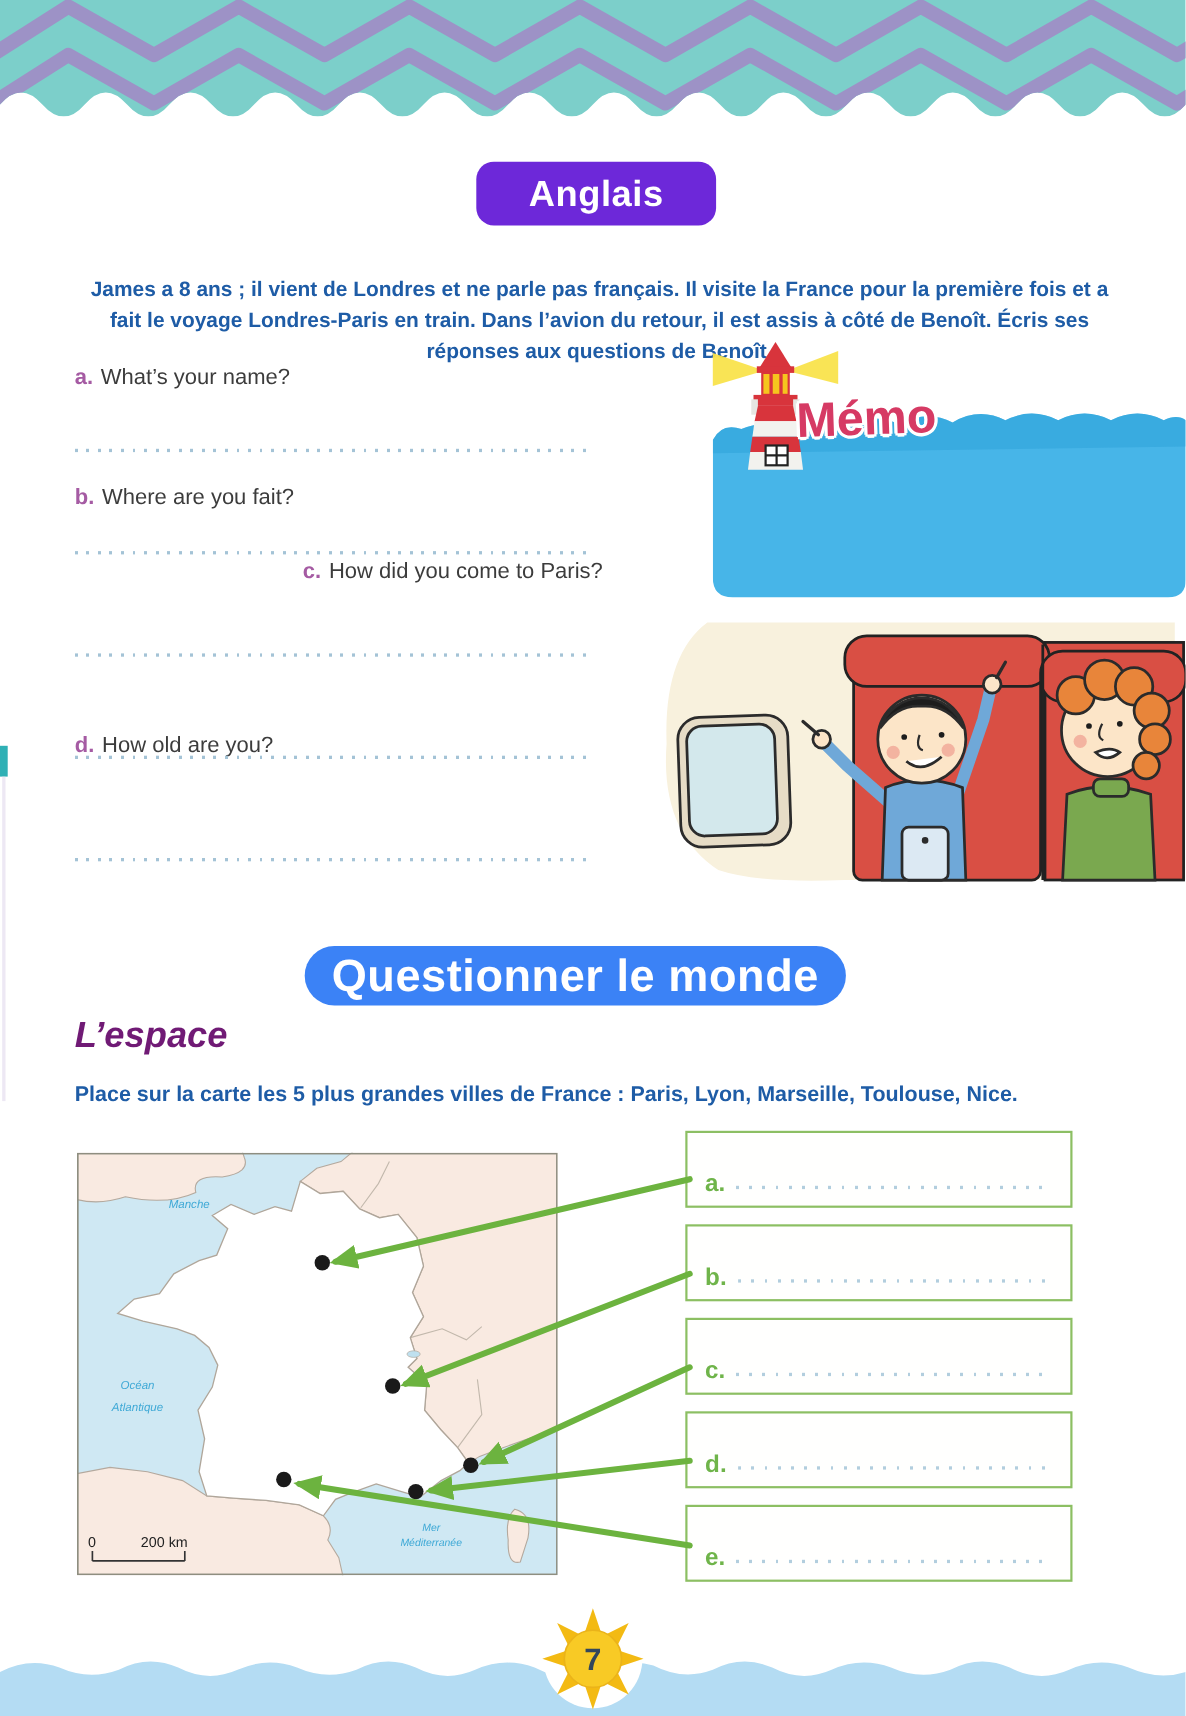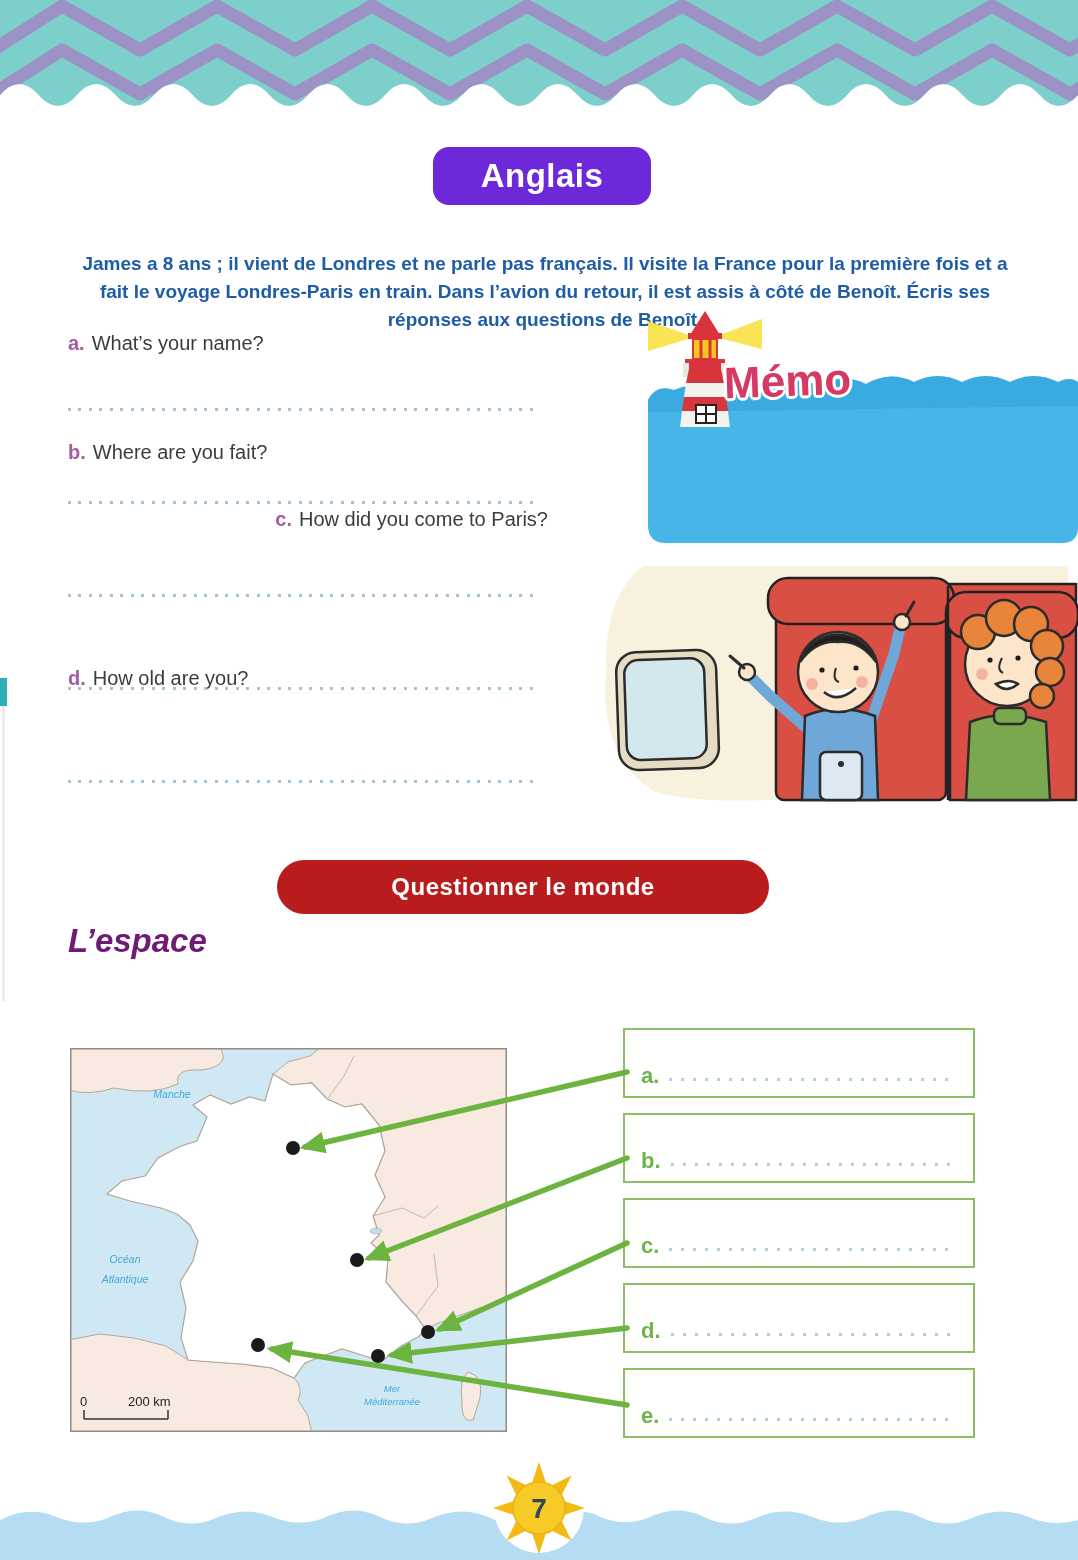--- a/index.html
+++ b/index.html
@@ -4,21 +4,21 @@
 <style>
   html,body{margin:0;padding:0;background:#ffffff;}
   .page{position:relative;width:1078px;height:1560px;background:#ffffff;overflow:hidden;
         font-family:"Liberation Sans", sans-serif;}
   .abs{position:absolute;}
 
   
   .badge{display:flex;align-items:center;justify-content:center;color:#fff;font-weight:bold;
          border-radius:16px;letter-spacing:.5px;}
   .badge-anglais{left:433px;top:147px;width:218px;height:58px;background:#6d28d9;font-size:33px;}
-  .badge-monde{left:277px;top:860px;width:492px;height:54px;background:#b91c1c;border-radius:27px;font-size:24px;}
+  .badge-monde{left:277px;top:860px;width:492px;height:54px;background:#3b82f6;border-radius:27px;font-size:41px;}
 
   .intro{left:68px;top:238px;width:930px;color:#1e5ca6;font-weight:bold;font-size:19px;line-height:28px;}
 
   .q-row{left:68px;width:480px;font-size:20px;color:#3c3c3c;}
   .q-letter{color:#a55ba3;font-weight:bold;margin-right:7px;}
   .dotline{height:3px;background-image:repeating-linear-gradient(90deg,#a4c3d6 0,#a4c3d6 2.6px,transparent 2.6px,transparent 10.5px);}
   .q-line{left:68px;width:470px;}
 
   
   .memo-title{left:724px;top:356px;font-size:44px;font-weight:800;color:#d63a64;transform:rotate(-2deg);
@@ -187,20 +187,21 @@
       <path d="M404,102 Q398,114 405,117" fill="none" stroke-width="2"></path>
       <path d="M398,128 Q408,138 420,128 Q412,122 398,128 Z" fill="#ffffff"></path>
     </g>
   </svg>
 
   <div class="abs badge badge-monde">
     <span>Questionner le monde</span>
   </div>
 
   <div class="abs heading-espace">L’espace</div>
+  <div class="abs instruction">Place sur la carte les 5 plus grandes villes de France : Paris, Lyon, Marseille, Toulouse, Nice.</div>
 
   <svg class="abs" style="left:70px;top:1048px;" width="437" height="384" viewBox="0 0 437 384">
     <rect x="0" y="0" width="437" height="384" fill="#cfe8f3"></rect>
 
     <path fill="#f9eae1" stroke="#b4a99e" stroke-width="1" d="M-2,-2 L150,-2 L152,4 Q158,18 132,22 Q104,20 108,36 Q82,48 44,40 Q20,48 -2,42 Z"></path>
 
     <path fill="#f9eae1" stroke="#b4a99e" stroke-width="1" d="M203,26 L218,14 L240,8 L252,-2 L439,-2 L439,250 L410,260 L382,270 L366,276 L356,282 L346,268 L331,252
          L316,234 L318,210 L301,195 L309,187 L303,168 L315,149 L305,127 L315,103 L309,77 L292,56 L275,59
          L257,51 L242,35 L221,37 Z"></path>
     <path d="M258,50 L274,28 L284,8" fill="none" stroke="#c2b8ac" stroke-width="1"></path>

